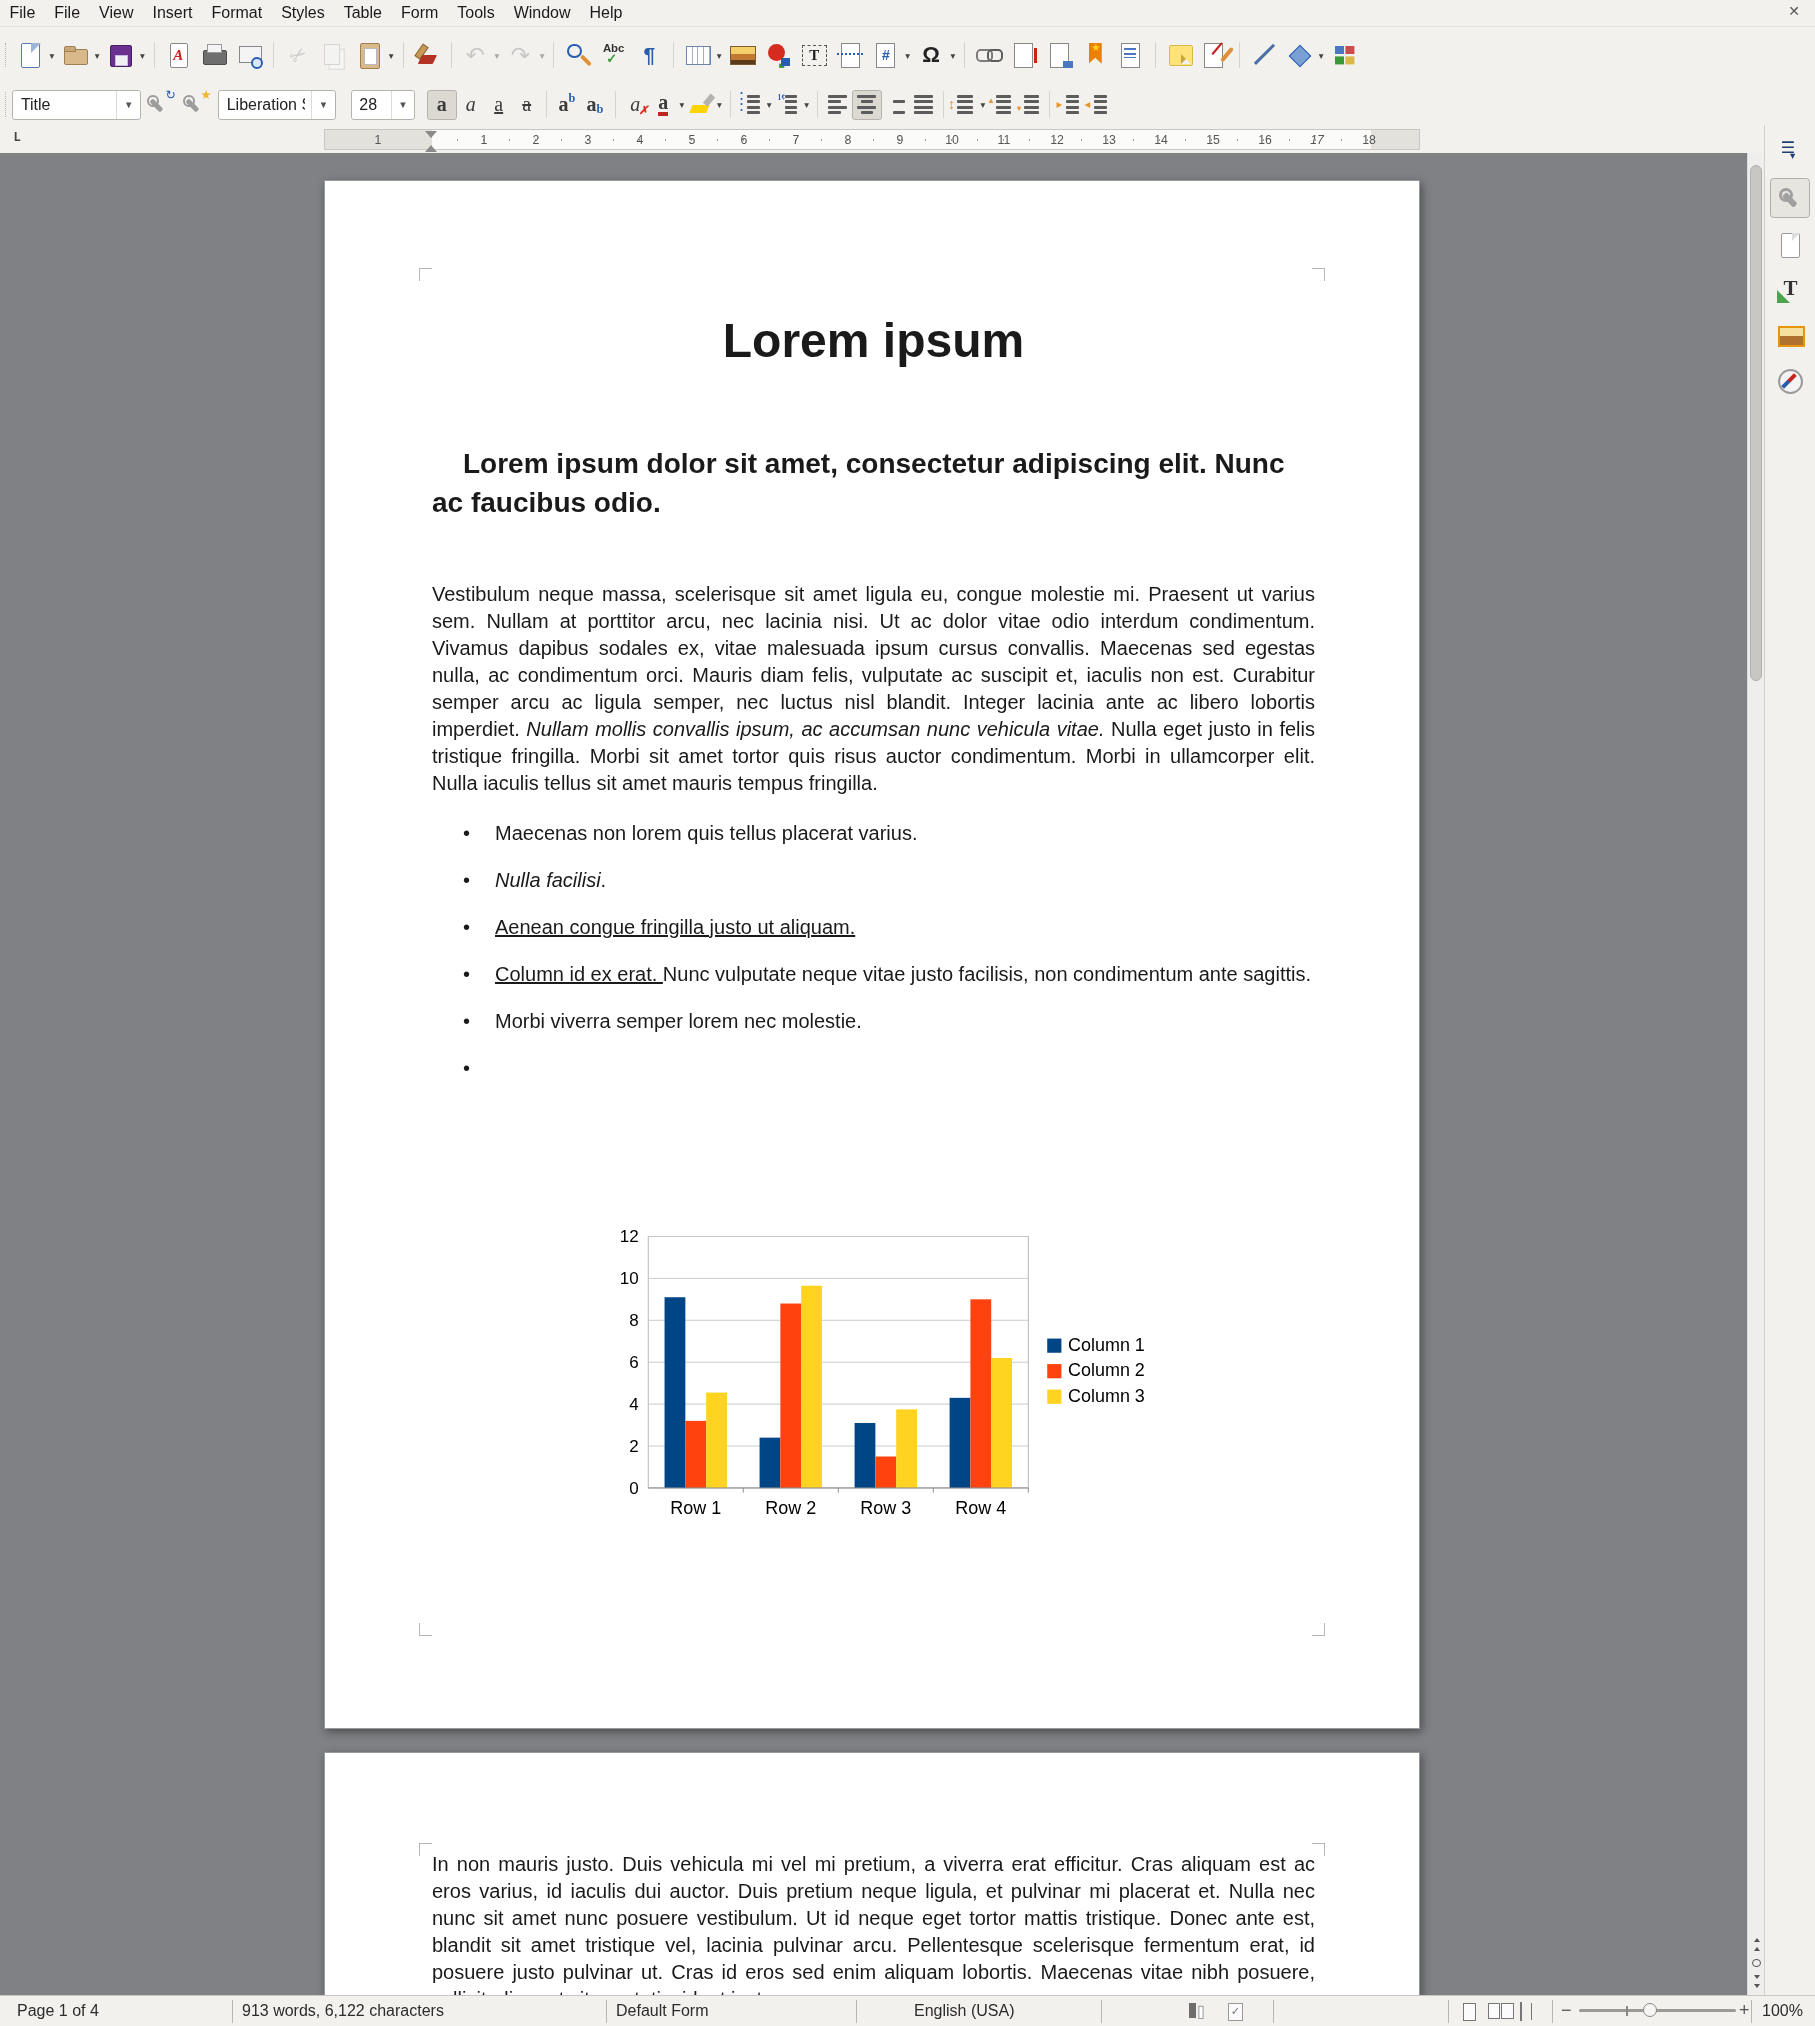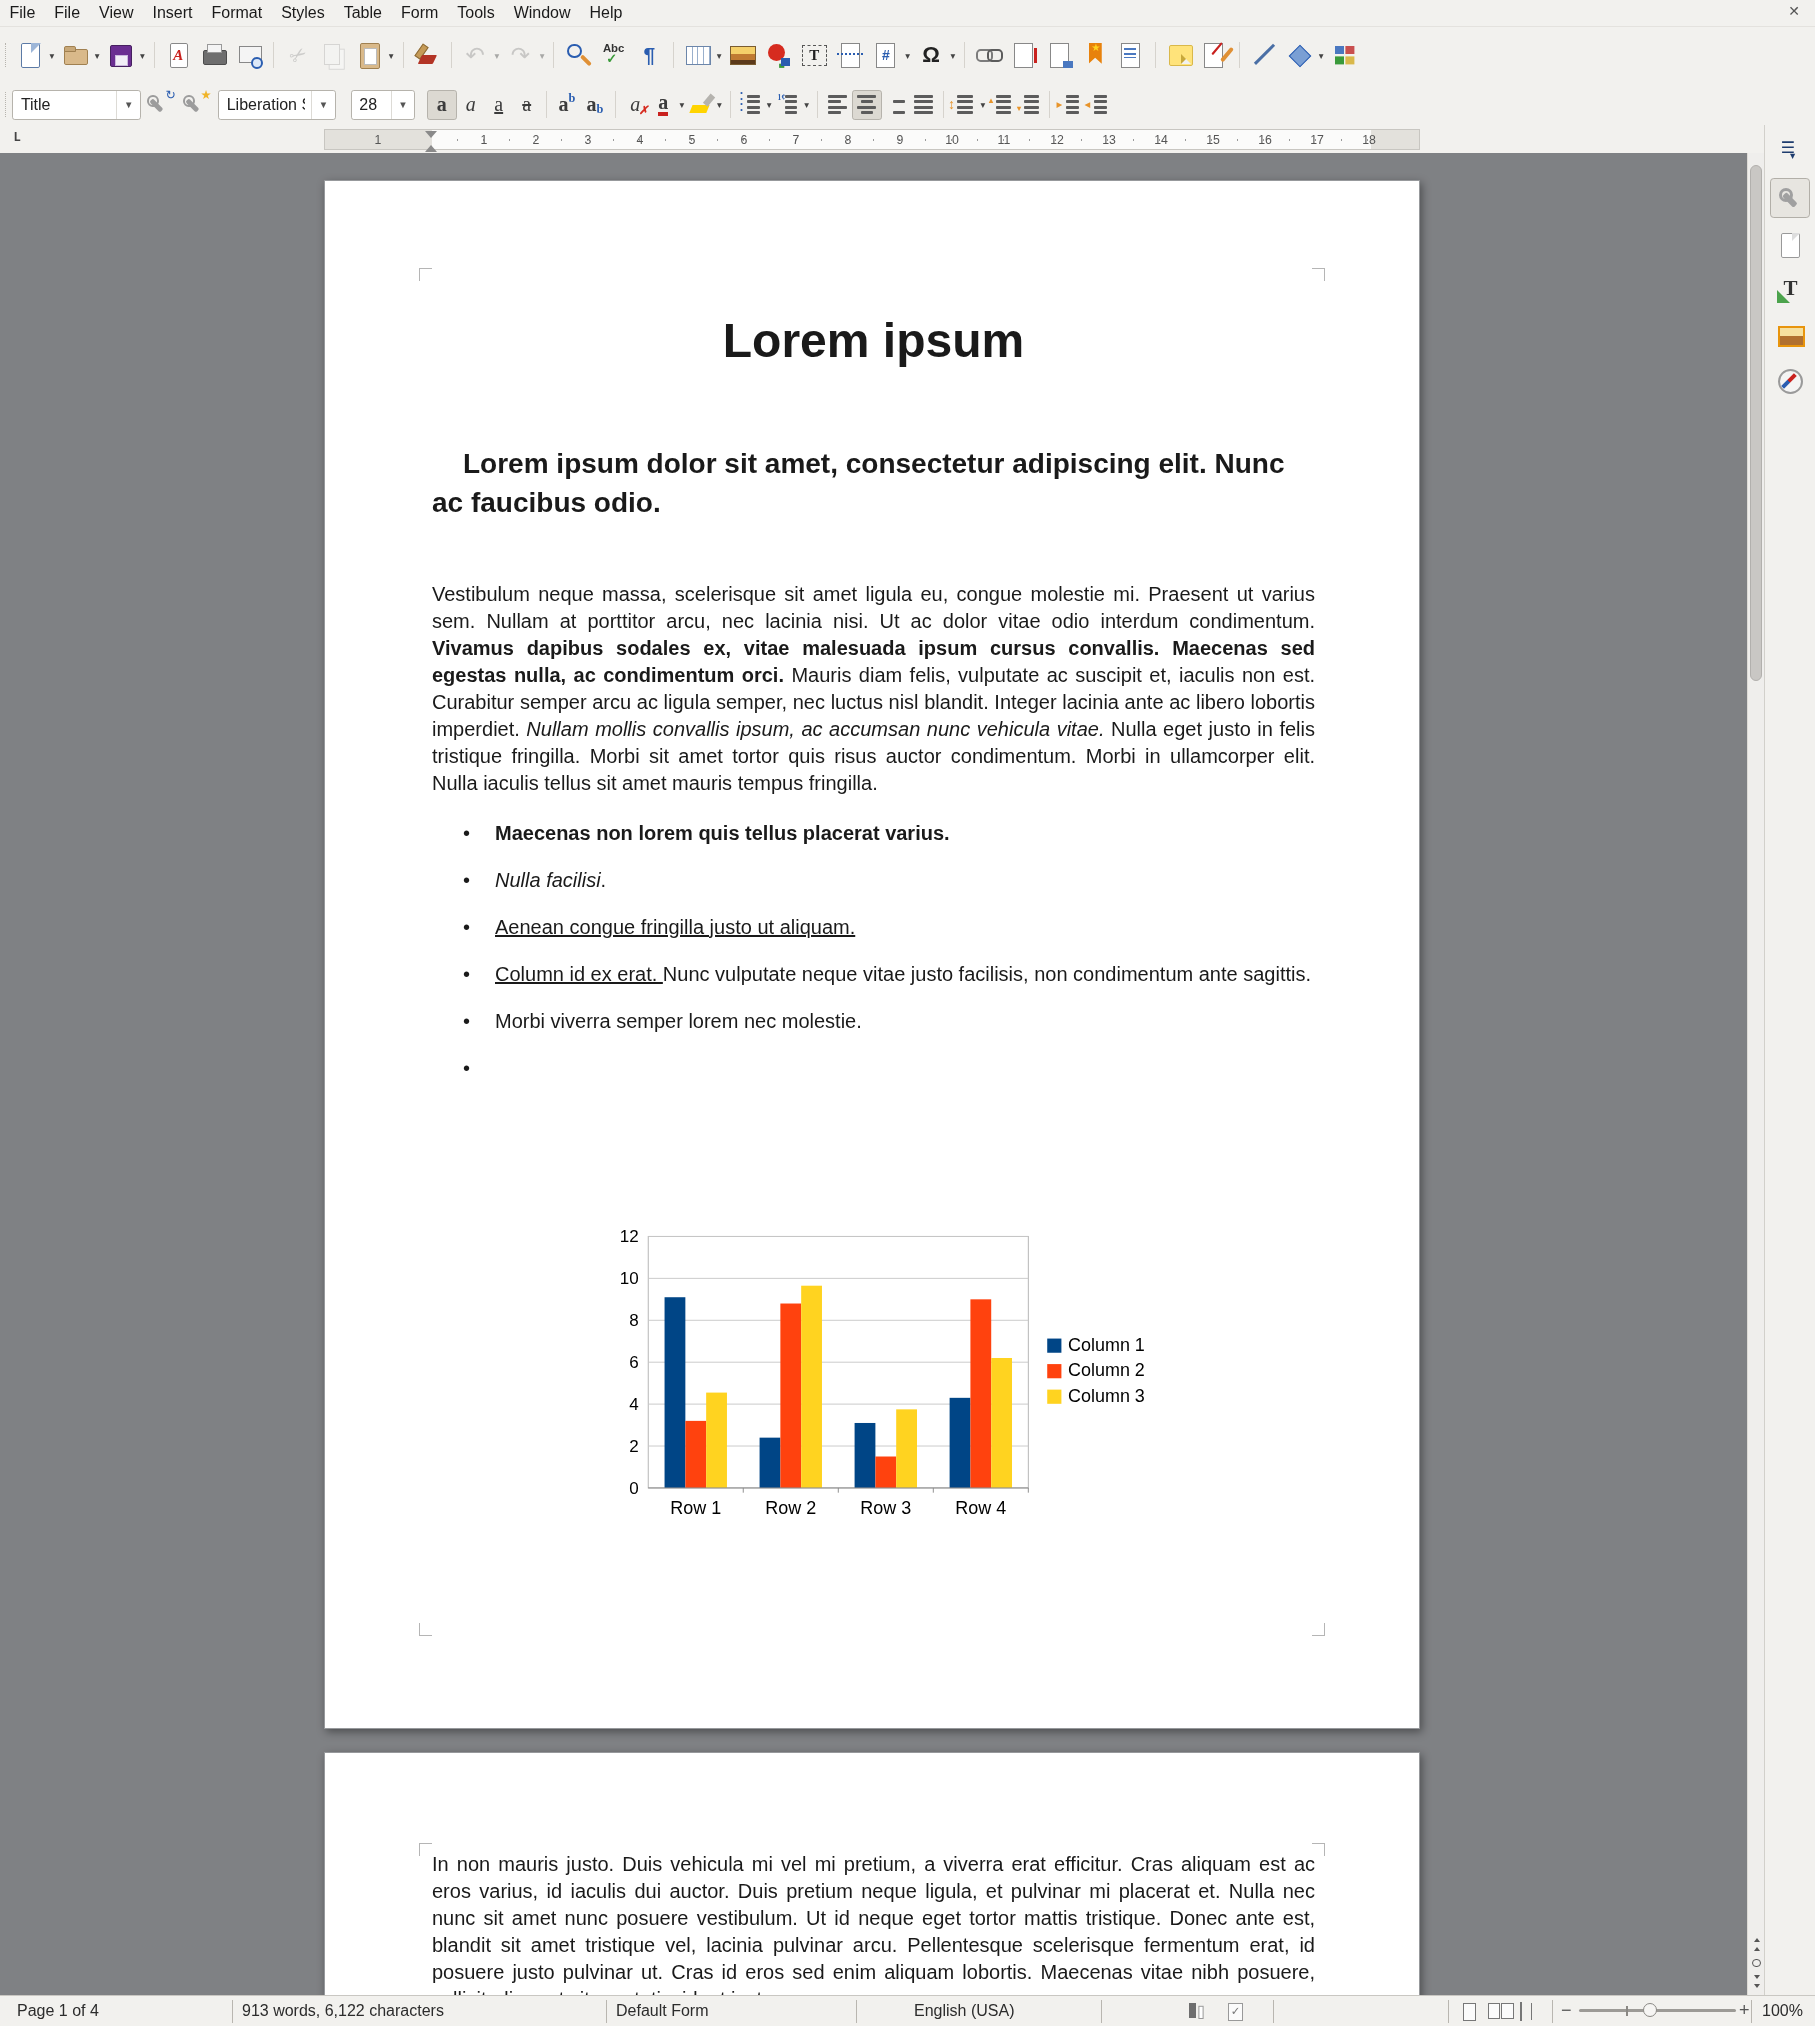--- a/index.html
+++ b/index.html
@@ -142,21 +142,21 @@
   .page-1{top:26.5px;height:1549px}
   .page-2{top:1599px;height:1420px}
   .pcontent{padding:0 104px 0 107px;font-size:20px;line-height:27px;text-align:justify}
   .doc-title{font-size:48px;line-height:55px;font-weight:bold;text-align:center;margin:132px 0 0}
   .doc-heading{font-size:28px;line-height:39px;font-weight:bold;text-align:left;text-indent:31px;margin:76px 0 0}
   .para1{margin:59px 0 0}
   .para2{margin:11.4px 0 0}
   .blist{margin:23px 0 0}
   .li{display:flex;margin-bottom:20px;padding-left:31px;text-align:left}
   .li .dot{width:32px;flex:none}
-  .b{font-weight:bold}.i{font-style:italic}.u{text-decoration:underline}
+  .b{font-weight:normal}.i{font-style:italic}.u{text-decoration:underline}
   .corner{position:absolute;width:12.3px;height:12.3px}
   .c-tl{border-left:0.9px solid #b5b5b5;border-top:0.9px solid #b5b5b5}
   .c-tr{border-right:0.9px solid #b5b5b5;border-top:0.9px solid #b5b5b5}
   .c-bl{border-left:0.9px solid #b5b5b5;border-bottom:0.9px solid #b5b5b5}
   .c-br{border-right:0.9px solid #b5b5b5;border-bottom:0.9px solid #b5b5b5}
   .chart-box{position:absolute;left:268px;top:1046px;width:587px;height:312px}
   #chart text{font-family:"Liberation Sans",sans-serif;fill:#000}
   
   .vscroll{position:absolute;left:1747px;top:153px;width:17px;height:1842px;background:#efeeec;border-left:0.9px solid #dddbd6;box-sizing:border-box}
   .vthumb{position:absolute;left:1.9px;top:12.3px;width:12.3px;height:516px;background:#c9c7c4;border-radius:6.6px;border:0.9px solid #b2b0ad;box-sizing:border-box}
@@ -571,21 +571,21 @@
       <span class="rnum" style="left: 471px;">7</span>
       <span class="rnum" style="left: 523px;">8</span>
       <span class="rnum" style="left: 575px;">9</span>
       <span class="rnum" style="left: 627px;">10</span>
       <span class="rnum" style="left: 679px;">11</span>
       <span class="rnum" style="left: 732px;">12</span>
       <span class="rnum" style="left: 784px;">13</span>
       <span class="rnum" style="left: 836px;">14</span>
       <span class="rnum" style="left: 888px;">15</span>
       <span class="rnum" style="left: 940px;">16</span>
-      <span class="rnum" style="left: 992px;">17</span>
+      <span class="rnum" style="left: 992px; font-style: italic;">17</span>
       <span class="rnum" style="left: 1044px;">18</span>
     </div>
 </div>
 
 <div class="doc-area">
   <div class="page page-1">
     <span class="corner c-tl" style="left:94px;top:87px"></span>
     <span class="corner c-tr" style="left:987px;top:87px"></span>
     <span class="corner c-bl" style="left:94px;top:1442px"></span>
     <span class="corner c-br" style="left:987px;top:1442px"></span>

